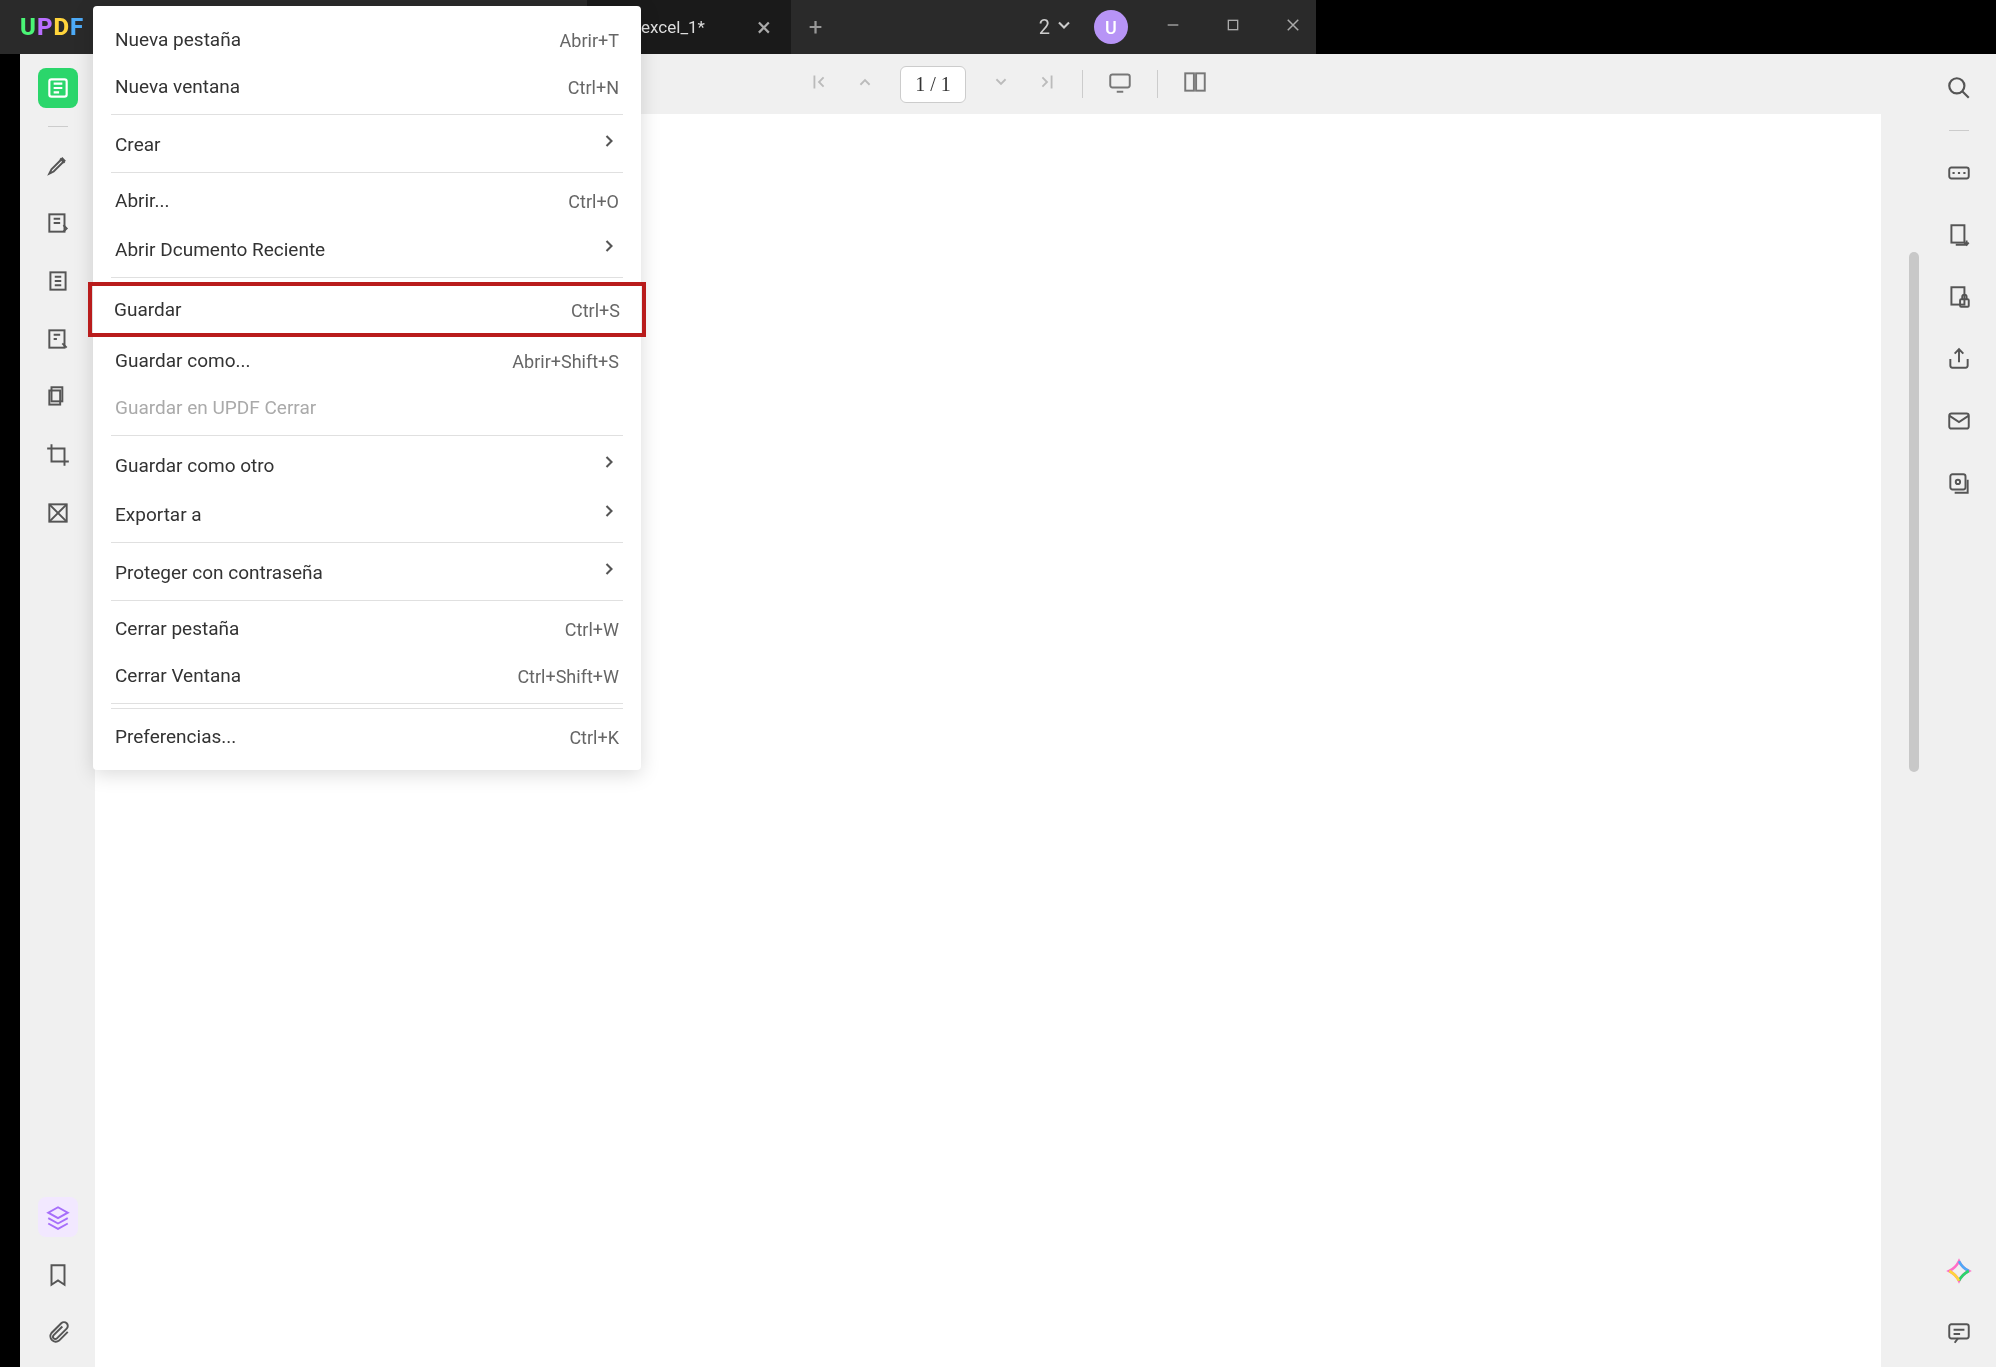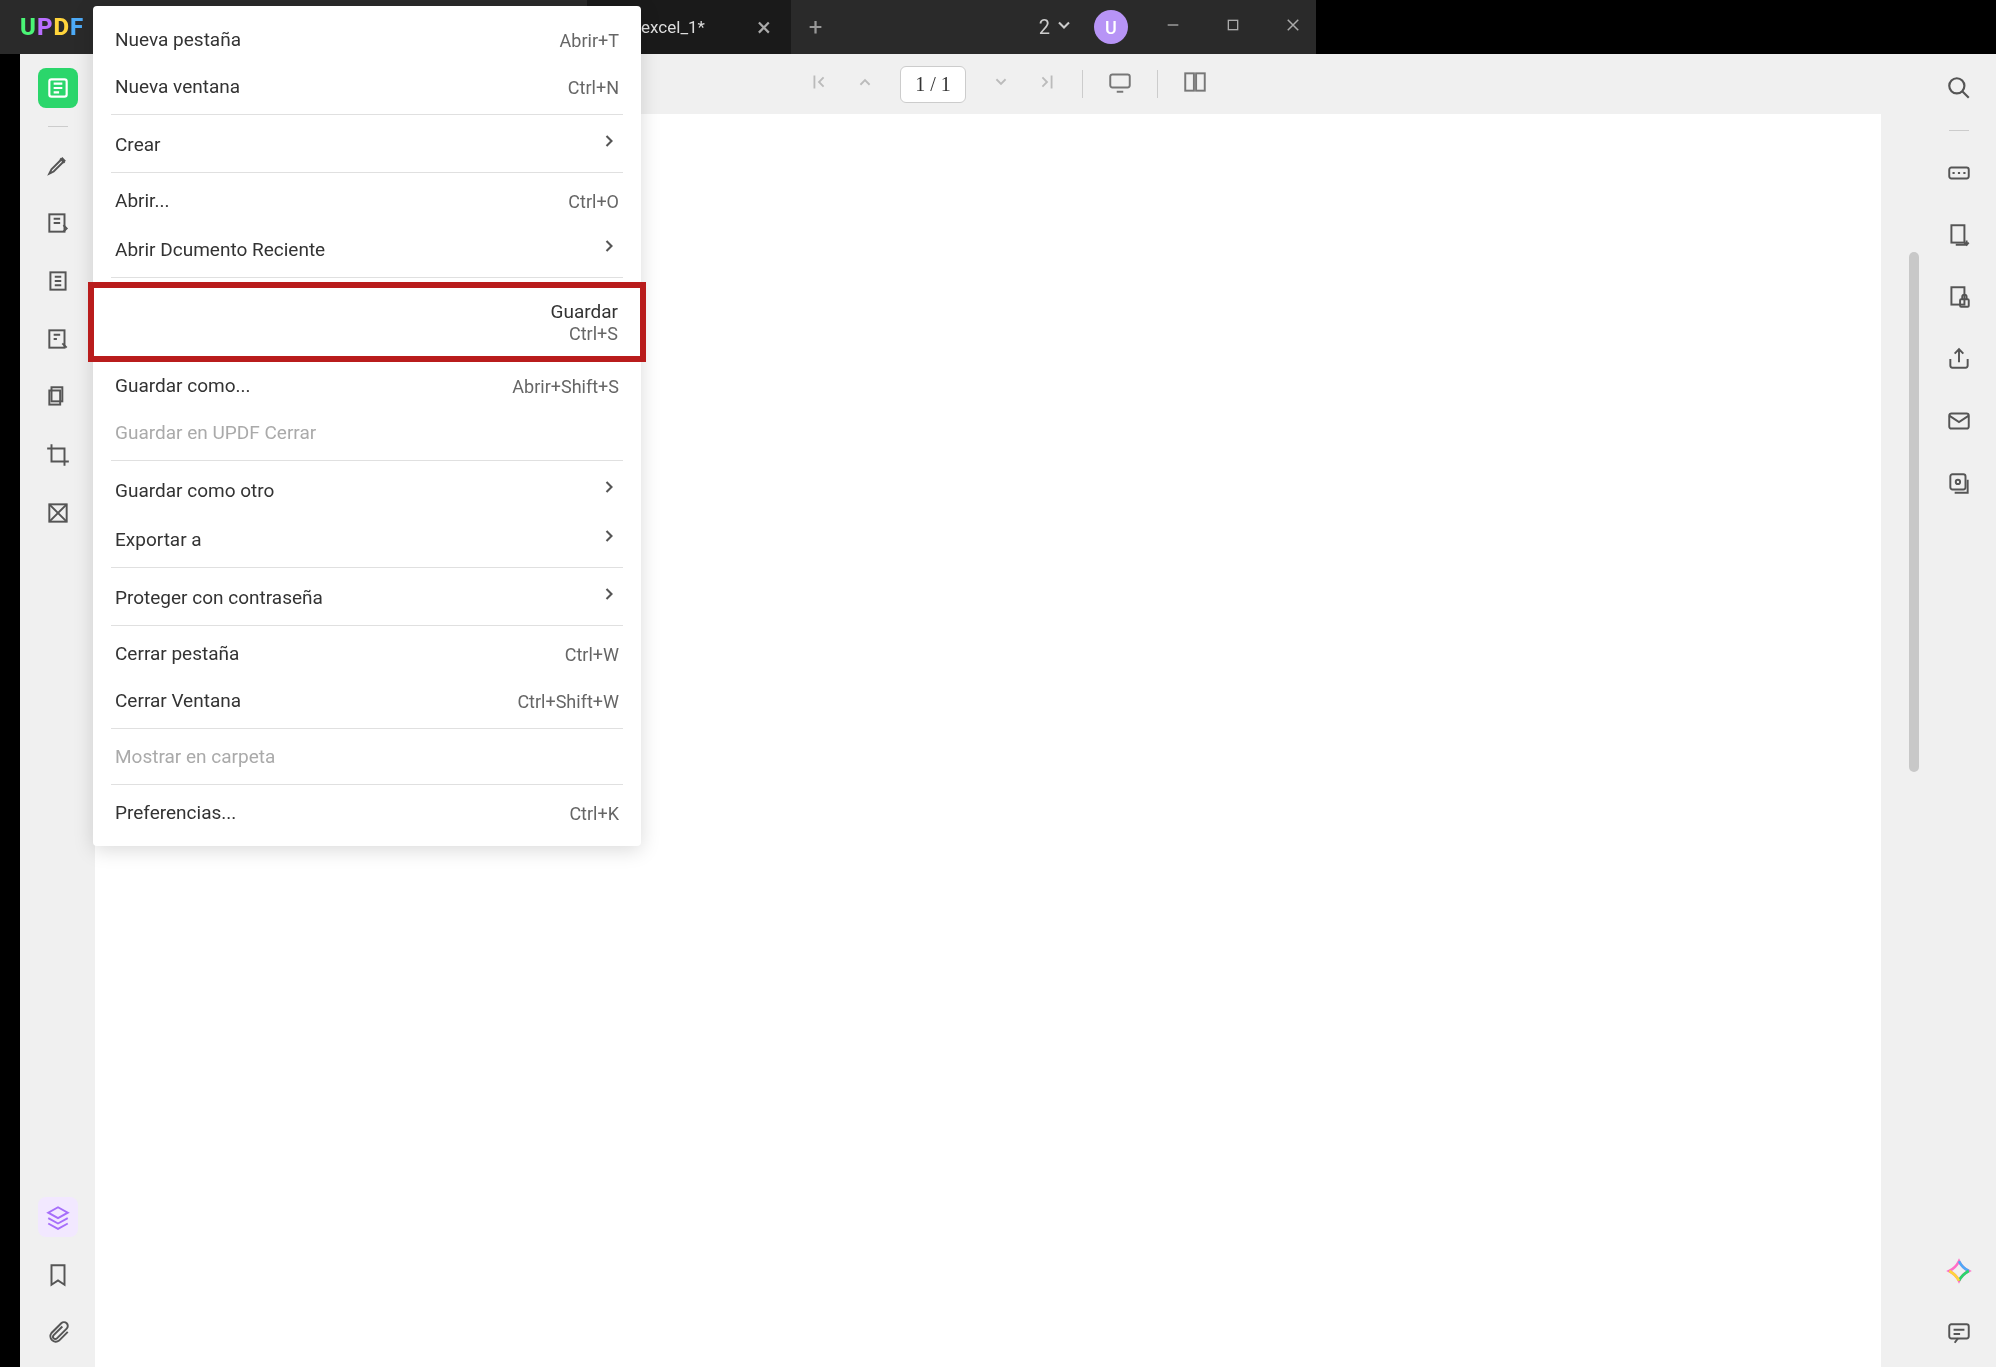--- a/index.html
+++ b/index.html
@@ -231,23 +231,22 @@
       padding: 12px 22px;
       font-size: 19px;
       color: #333;
       cursor: pointer;
     }
     .menu-item.disabled {
       color: #aaa;
       cursor: default;
     }
     .menu-item.highlighted {
-      border: 6px solid #b91c1c;
+      border: 4px solid #b91c1c;
       margin: 0 -5px;
-      flex-direction: column;
     }
     .menu-shortcut {
       color: #666;
       font-size: 18px;
     }
     .menu-sep {
       height: 1px;
       background: #e0e0e0;
       margin: 4px 18px;
     }
@@ -587,21 +586,18 @@
   <div class="menu-sep"></div>
   <div class="menu-item">
     <span>Cerrar pestaña</span>
     <span class="menu-shortcut">Ctrl+W</span>
   </div>
   <div class="menu-item">
     <span>Cerrar Ventana</span>
     <span class="menu-shortcut">Ctrl+Shift+W</span>
   </div>
   <div class="menu-sep"></div>
-  <div class="menu-item disabled">
-    <span>Mostrar en carpeta</span>
-  </div>
   <div class="menu-sep"></div>
   <div class="menu-item">
     <span>Preferencias...</span>
     <span class="menu-shortcut">Ctrl+K</span>
   </div>
 </div>
 
 </body></html>

